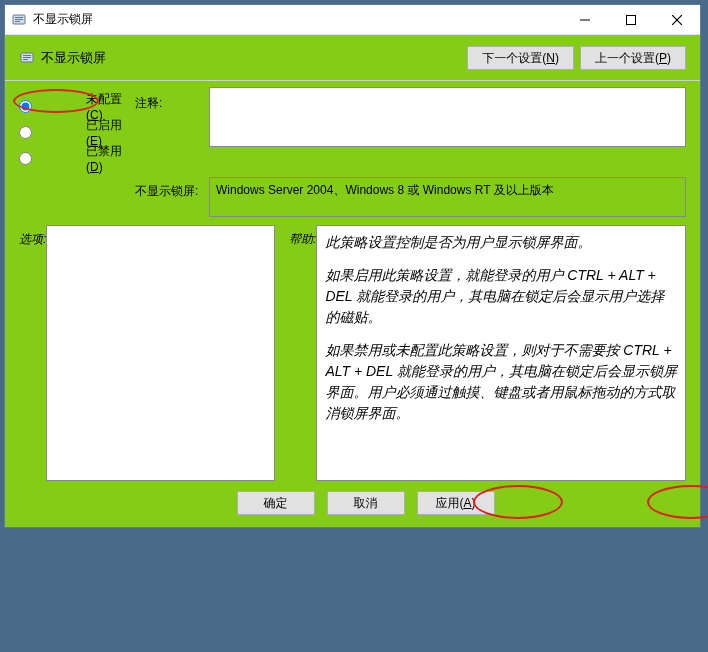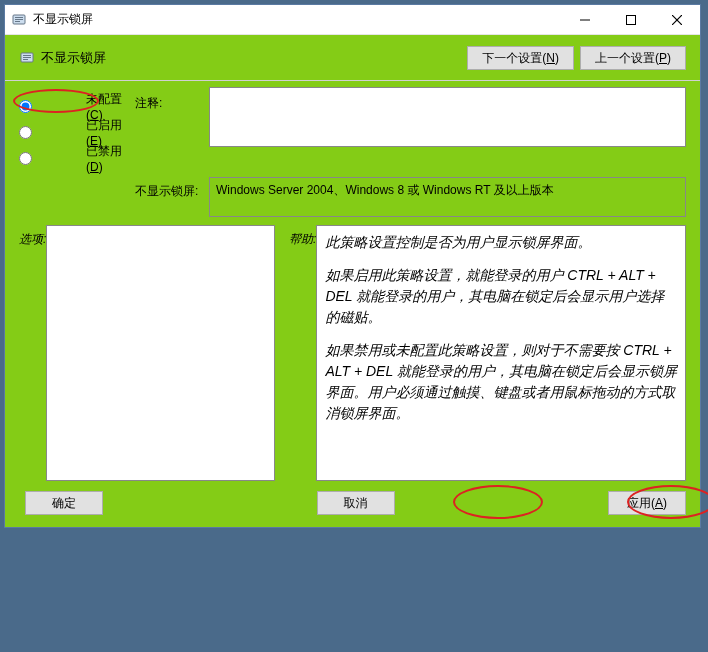--- a/index.html
+++ b/index.html
@@ -159,25 +159,26 @@
     padding: 6px 8px;
     font-size: 14px;
     line-height: 1.5;
     overflow-y: auto;
     color: #000;
   }
   .big-box p { margin: 0 0 12px 0; }
 
   .footer {
     display: flex;
-    justify-content: space-between;
+    justify-content: center;
     align-items: center;
     padding: 10px 14px 12px 14px;
     gap: 6px;
     position: relative;
+    margin-left: 20px;
   }
   .footer .btn { min-width: 78px; }
   .circled-red.r-ok { left: 448px; top: 4px; width: 90px; height: 34px; border-width: 2.5px; }
   .circled-red.r-apply { left: 622px; top: 4px; width: 88px; height: 34px; border-width: 2.5px; }
 
   .u { text-decoration: underline; }
 </style>
 </head>
 <body>
 

